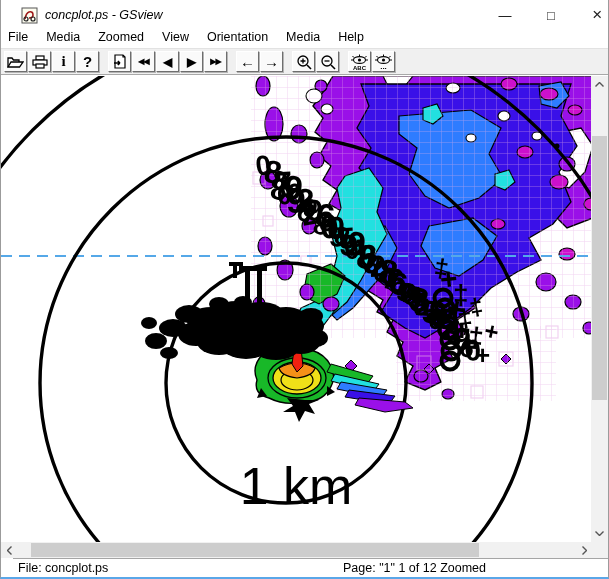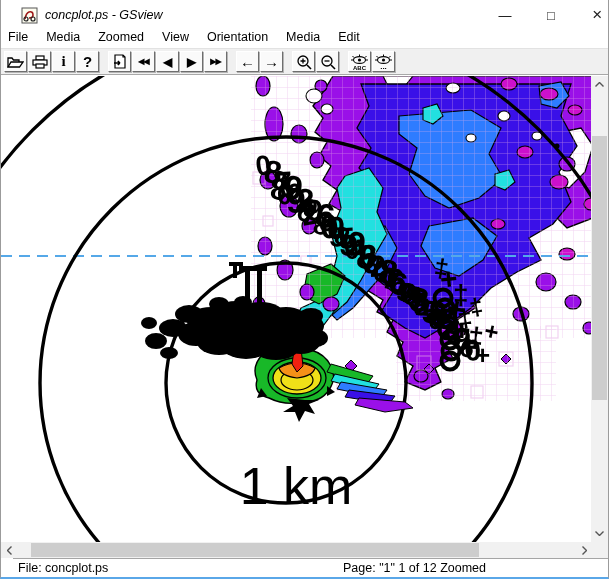--- a/index.html
+++ b/index.html
@@ -67,21 +67,21 @@
     </div>
   </div>
 
   <div class="menubar" id="menu-bar">
       <span class="menu-item">File</span>
       <span class="menu-item">Media</span>
       <span class="menu-item">Zoomed</span>
       <span class="menu-item">View</span>
       <span class="menu-item">Orientation</span>
       <span class="menu-item">Media</span>
-      <span class="menu-item">Edit</span>
+      <span class="menu-item">Help</span>
     </div>
 
   <div class="toolbar">
     <div class="tb-btn">
       <svg width="17" height="13" viewBox="0 0 17 13">
         <path d="M1,12 L1,3 L5,3 L6.5,5 L12,5 L12,7" fill="none" stroke="#000" stroke-width="1.3"></path>
         <path d="M1,12 L4,7 L16,7 L12.5,12 Z" fill="#fff" stroke="#000" stroke-width="1.3"></path>
       </svg>
     </div>
     <div class="tb-btn">

